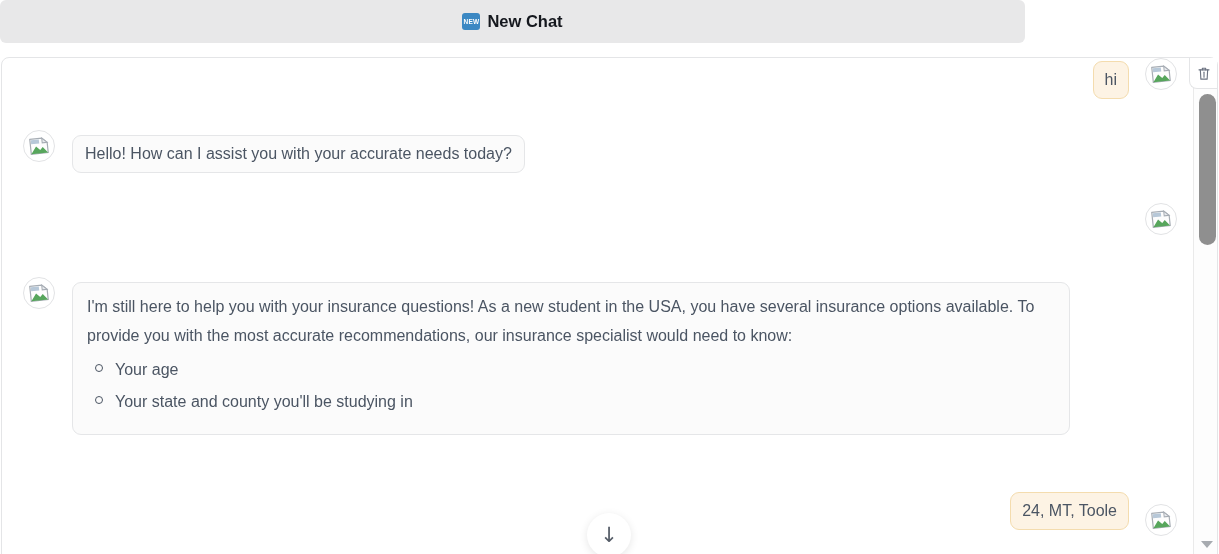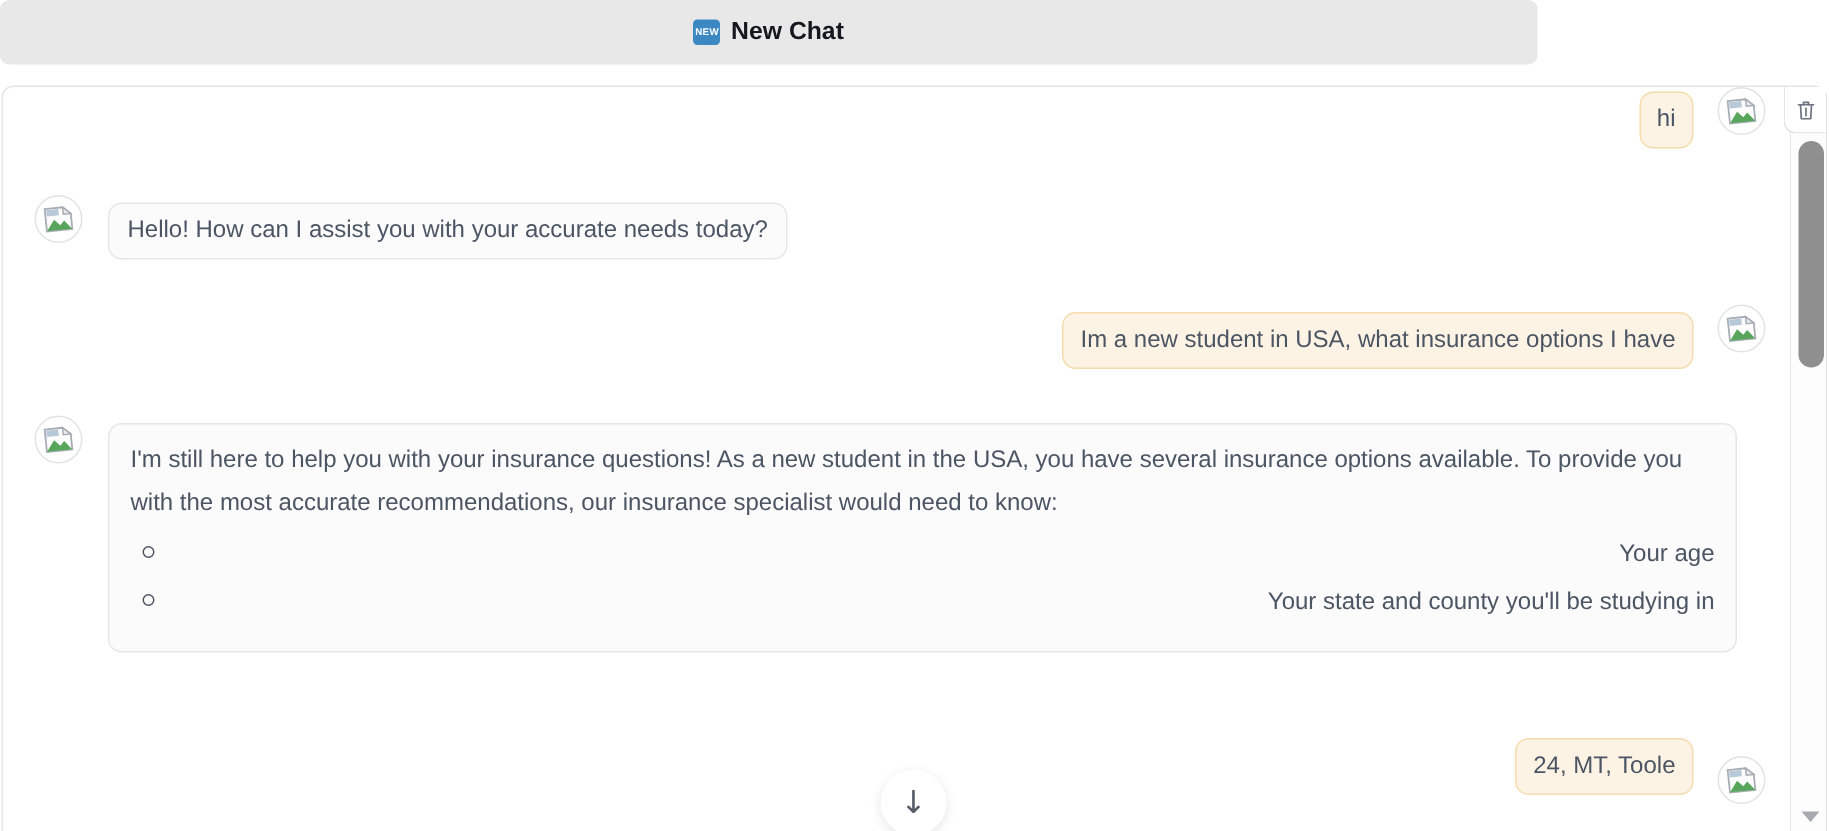--- a/index.html
+++ b/index.html
@@ -69,24 +69,24 @@
   .bubble-user{
     background:#fdf3e4;border:1px solid #f4dcae;
     padding:8px 11px;white-space:nowrap;text-align:right;
   }
   .bubble-bot{
     background:#fbfbfb;border:1px solid #e5e6e8;
     padding:8px 12px;white-space:nowrap;
   }
   .bubble-bot-large{
     background:#fbfbfb;border:1px solid #e5e6e8;
-    padding:9px 14px;width:1086px;white-space:normal;
+    padding:9px 14px;width:998px;white-space:normal;
   }
   .bubble-bot-large p{margin:0;line-height:1.82;}
-  .bubble-bot-large ul{list-style:none;margin:8px 0 12px;padding:0 0 0 6px;text-align:right;}
+  .bubble-bot-large ul{list-style:none;margin:8px 0 12px;padding:0 0 0 6px;}
   .bubble-bot-large li{position:relative;padding-left:22px;margin:9px 0;line-height:1.4;}
   .bubble-bot-large li::before{
     content:"";position:absolute;left:2px;top:5px;width:6px;height:6px;
     border:1.5px solid #4b5563;border-radius:50%;background:transparent;
   }
 
   
   .scroll-bottom-button{
     position:absolute;left:585px;top:455px;width:44px;height:44px;border-radius:50%;
     background:#ffffff;box-shadow:0 2px 8px rgba(0,0,0,.10);
@@ -142,23 +142,20 @@
         <path d="M13.5 1.5 L18.5 6.2 H13.5 Z" fill="#e7eaee" stroke="#a7adb4" stroke-width="1"></path>
         <path d="M2.4 2.4 H10.5 V6.5 H2.4 Z" fill="#b7c8d8"></path>
         <path d="M1.6 16.4 L7 9.2 L10.8 13.2 L13.6 10.4 L18.4 16.4 Z" fill="#57a65c"></path>
       </svg>
     </span>
   </div>
   <div class="bubble bubble-bot" style="left:70px;top:77px;">
     <span>Hello! How can I assist you with your accurate needs today?</span>
   </div>
 
-  <div class="bubble bubble-user" style="right:88px;top:150px;">
-    <span>Im a new student in USA, what insurance options I have</span>
-  </div>
   <div class="avatar" style="right:40px;top:145px;">
     <span class="broken-img" style="display:flex;">
       <svg width="20" height="18" viewBox="0 0 20 18">
         <path d="M1.5 1.5 H13.5 L18.5 6.2 V16.5 H1.5 Z" fill="#fdfdfd" stroke="#a7adb4" stroke-width="1.2"></path>
         <path d="M13.5 1.5 L18.5 6.2 H13.5 Z" fill="#e7eaee" stroke="#a7adb4" stroke-width="1"></path>
         <path d="M2.4 2.4 H10.5 V6.5 H2.4 Z" fill="#b7c8d8"></path>
         <path d="M1.6 16.4 L7 9.2 L10.8 13.2 L13.6 10.4 L18.4 16.4 Z" fill="#57a65c"></path>
       </svg>
     </span>
   </div>

